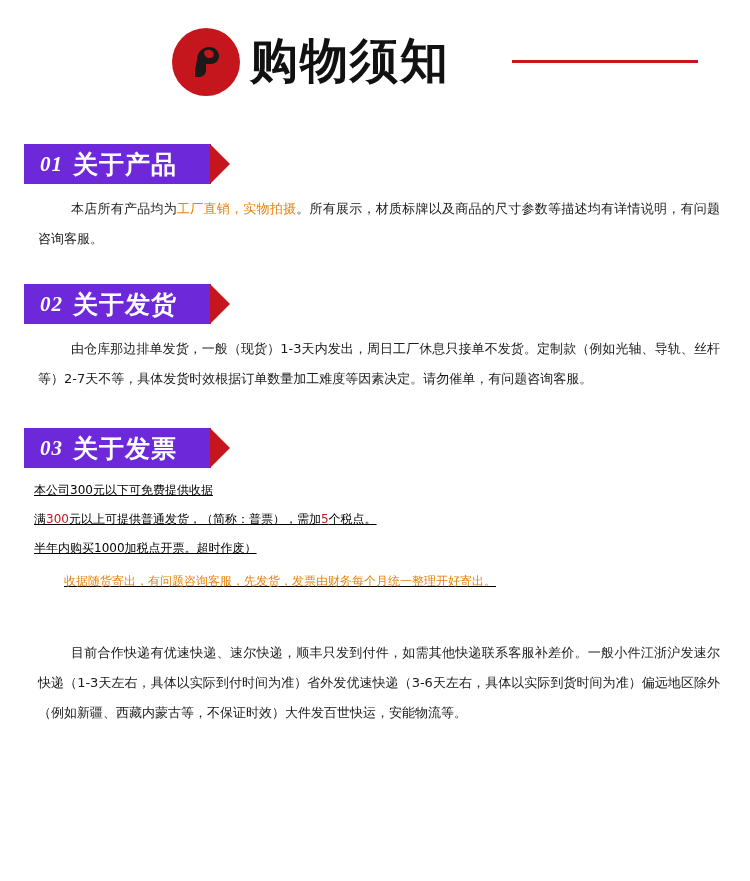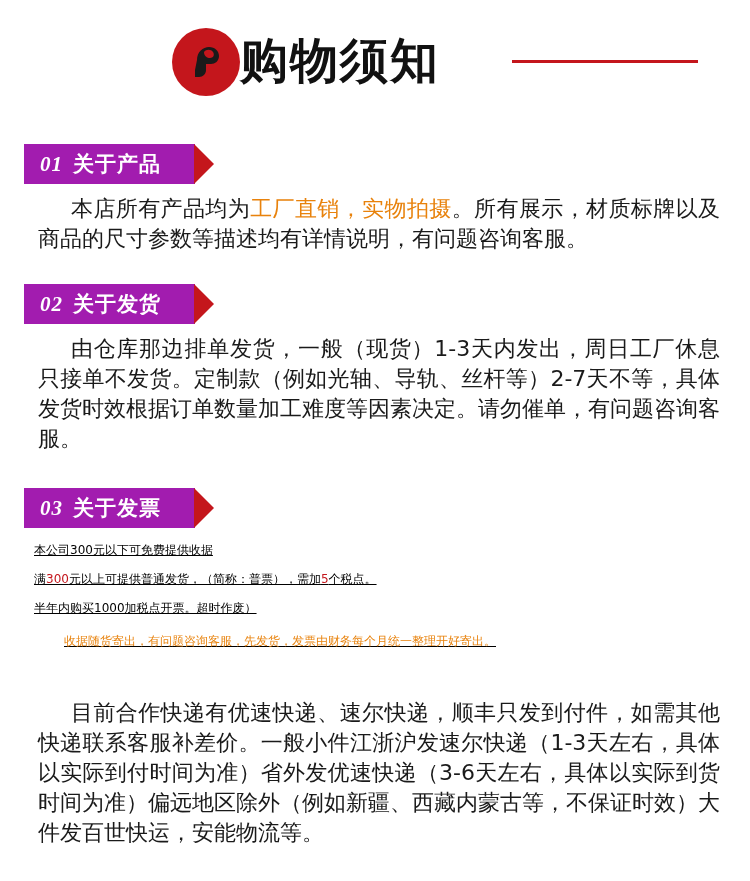--- a/index.html
+++ b/index.html
@@ -33,21 +33,21 @@
     height: 68px;
     border-radius: 50%;
     background: #c4161c;
     display: flex;
     align-items: center;
     justify-content: center;
   }
   .header-badge svg { display: block; }
   .header-title {
     position: absolute;
-    left: 240px;
+    left: 250px;
     top: 28px;
     font-size: 48px;
     font-weight: bold;
     letter-spacing: 2px;
     color: #111111;
     line-height: 64px;
     font-family: "DejaVu Sans", "Liberation Sans", sans-serif;
   }
   .header-rule {
     position: absolute;
@@ -61,21 +61,21 @@
   
   .section {
     position: relative;
     margin-bottom: 6px;
   }
   .ribbon {
     position: relative;
     display: inline-flex;
     align-items: center;
     height: 40px;
-    background: #a21caf;
+    background: #6d28d9;
     color: #ffffff;
     padding: 0 34px 0 16px;
     margin-left: 24px;
     box-sizing: border-box;
   }
   .ribbon:after {
     content: "";
     position: absolute;
     right: -19px;
     top: 0;
@@ -87,29 +87,29 @@
   }
   .ribbon .num {
     font-size: 21px;
     font-weight: bold;
     font-style: italic;
     margin-right: 10px;
     letter-spacing: 1px;
     font-family: "Liberation Serif", serif;
   }
   .ribbon .ttl {
-    font-size: 21px;
+    font-size: 25px;
     font-weight: bold;
     letter-spacing: 1px;
     font-family: "DejaVu Sans", "Liberation Sans", sans-serif;
   }
 
   
   .body-text {
-    font-size: 22px;
+    font-size: 13px;
     line-height: 30px;
     color: #1a1a1a;
     padding: 10px 30px 0 38px;
     text-align: justify;
     font-family: "DejaVu Sans", "Liberation Sans", sans-serif;
   }
   .indent { text-indent: 33px; }
   .hl-orange { color: #e8820c; }
   .hl-red { color: #c4161c; }
 

